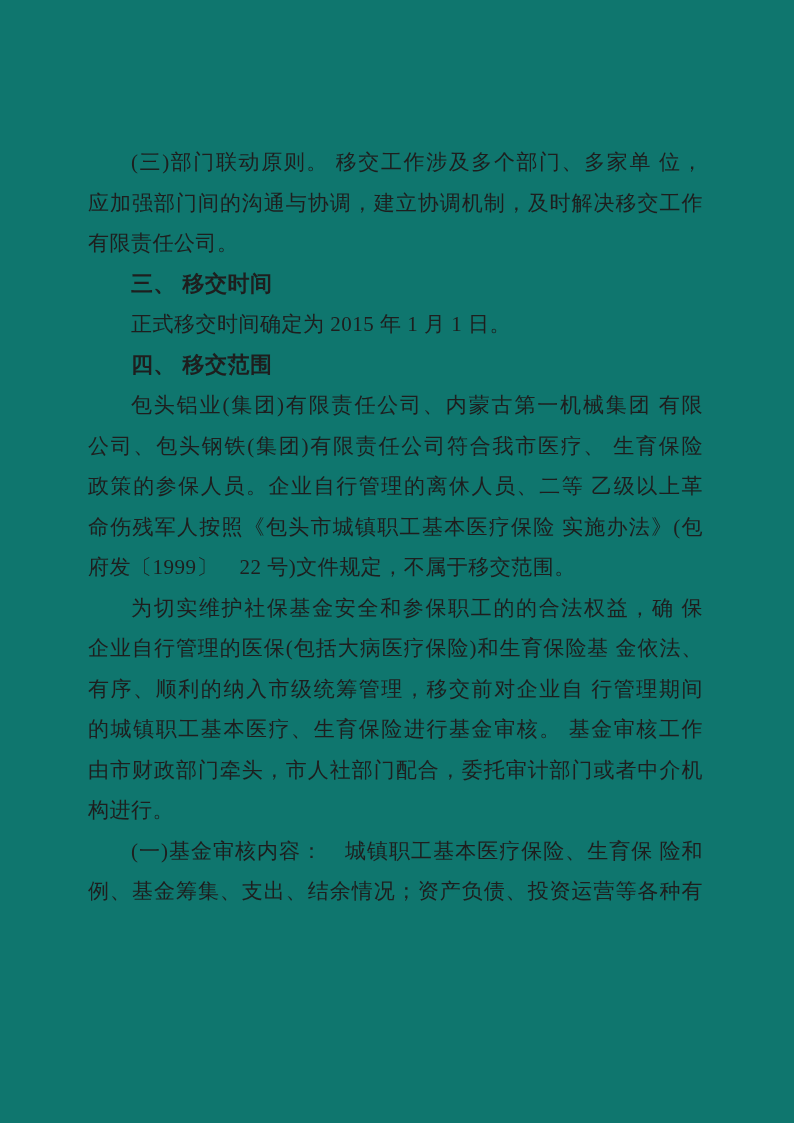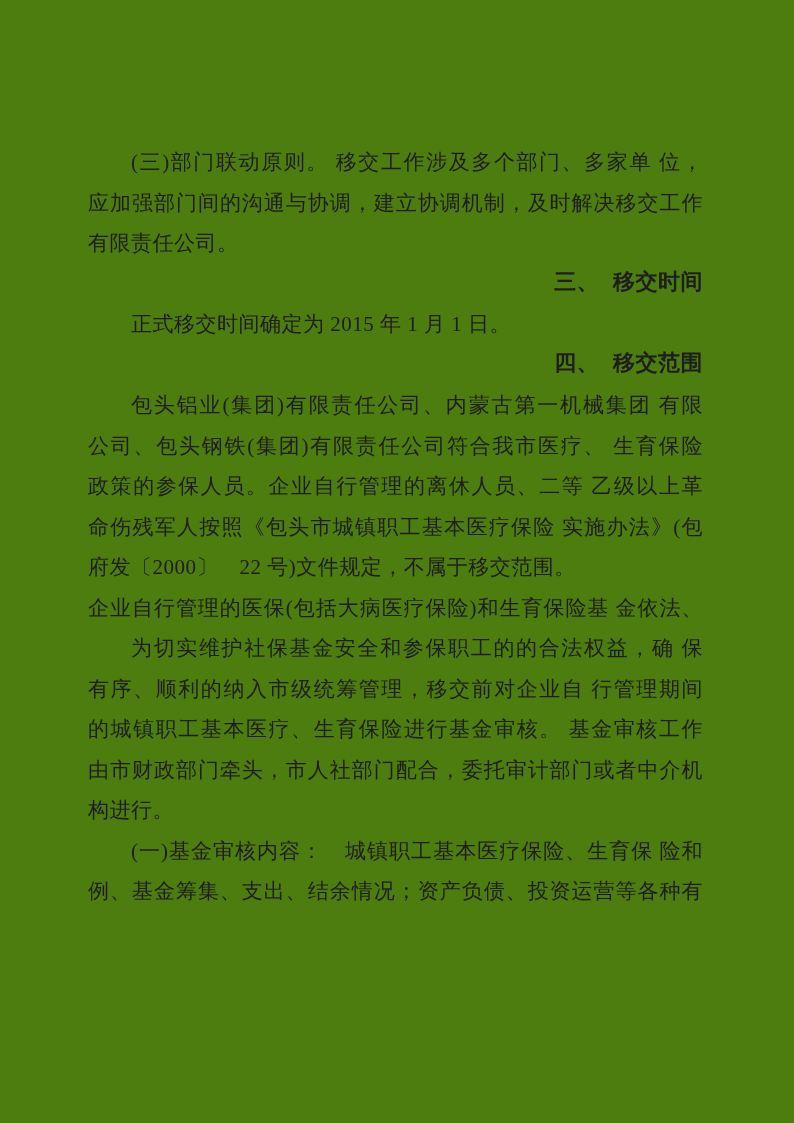--- a/index.html
+++ b/index.html
@@ -24,55 +24,54 @@
     line-height: 40.5px;
     letter-spacing: 0.5px;
     white-space: pre-wrap;
   }
   .line.indent { text-indent: 43px; }
   .line.fill {
     text-align: justify;
     text-align-last: justify;
   }
   .heading .line {
-    font-family: Liberation Mono, monospace;
+    font-family: Liberation Sans, sans-serif;
     font-weight: 700;
     font-size: 22px;
     letter-spacing: 0.5px;
-    text-align: right;
   }
 </style>
 </head>
 <body>
 
-<main class="page" style="background: #4d7c0f; color: rgb(30, 30, 30);">
+<main class="page" style="background: #0f766e; color: rgb(30, 30, 30);">
     <div class="block paragraph">
       <div class="line indent fill">(三)部门联动原则。 移交工作涉及多个部门、多家单 位，</div>
       <div class="line fill">应加强部门间的沟通与协调，建立协调机制，及时解决移交工作</div>
       <div class="line">有限责任公司。</div>
     </div>
     <div class="block heading">
       <div class="line indent">三、 移交时间</div>
     </div>
     <div class="block paragraph">
       <div class="line indent">正式移交时间确定为 2015 年 1 月 1 日。</div>
     </div>
     <div class="block heading">
       <div class="line indent">四、 移交范围</div>
     </div>
     <div class="block paragraph">
       <div class="line indent fill">包头铝业(集团)有限责任公司、内蒙古第一机械集团 有限</div>
       <div class="line fill">公司、包头钢铁(集团)有限责任公司符合我市医疗、 生育保险</div>
       <div class="line fill">政策的参保人员。企业自行管理的离休人员、二等 乙级以上革</div>
       <div class="line fill">命伤残军人按照《包头市城镇职工基本医疗保险 实施办法》(包</div>
-      <div class="line">府发〔2000〕　22 号)文件规定，不属于移交范围。</div>
+      <div class="line">府发〔1999〕　22 号)文件规定，不属于移交范围。</div>
     </div>
     <div class="block paragraph">
+      <div class="line indent fill">为切实维护社保基金安全和参保职工的的合法权益，确 保</div>
       <div class="line fill">企业自行管理的医保(包括大病医疗保险)和生育保险基 金依法、</div>
-      <div class="line indent fill">为切实维护社保基金安全和参保职工的的合法权益，确 保</div>
       <div class="line fill">有序、顺利的纳入市级统筹管理，移交前对企业自 行管理期间</div>
       <div class="line fill">的城镇职工基本医疗、生育保险进行基金审核。 基金审核工作</div>
       <div class="line fill">由市财政部门牵头，市人社部门配合，委托审计部门或者中介机</div>
       <div class="line">构进行。</div>
     </div>
     <div class="block paragraph">
       <div class="line indent fill">(一)基金审核内容：　城镇职工基本医疗保险、生育保 险和</div>
       <div class="line fill">例、基金筹集、支出、结余情况；资产负债、投资运营等各种有</div>
     </div>
   </main>

